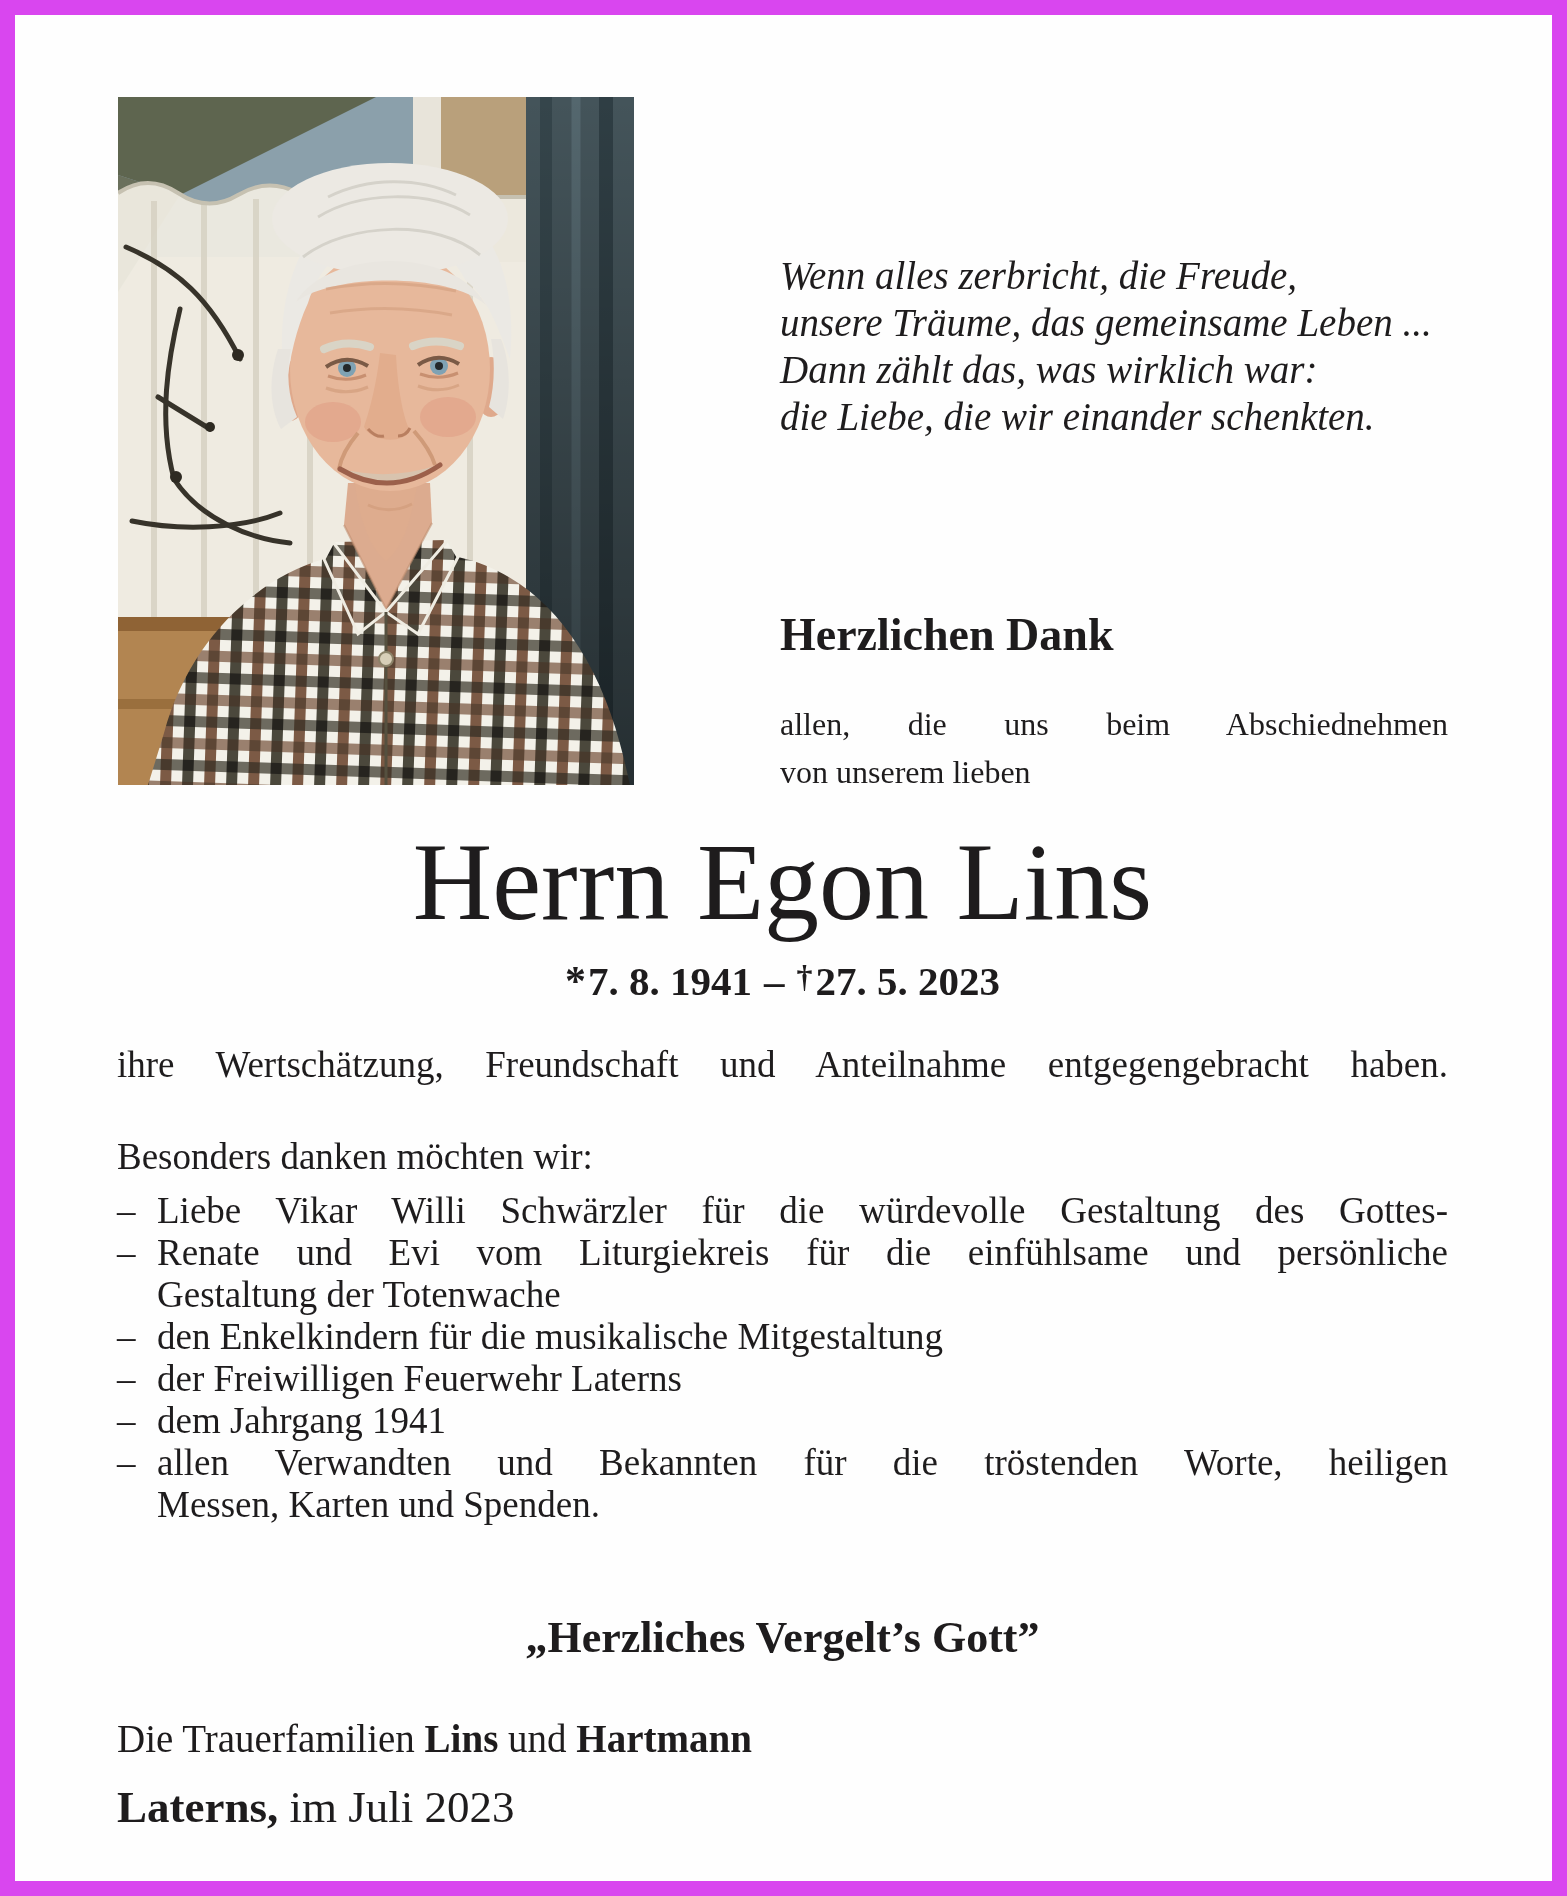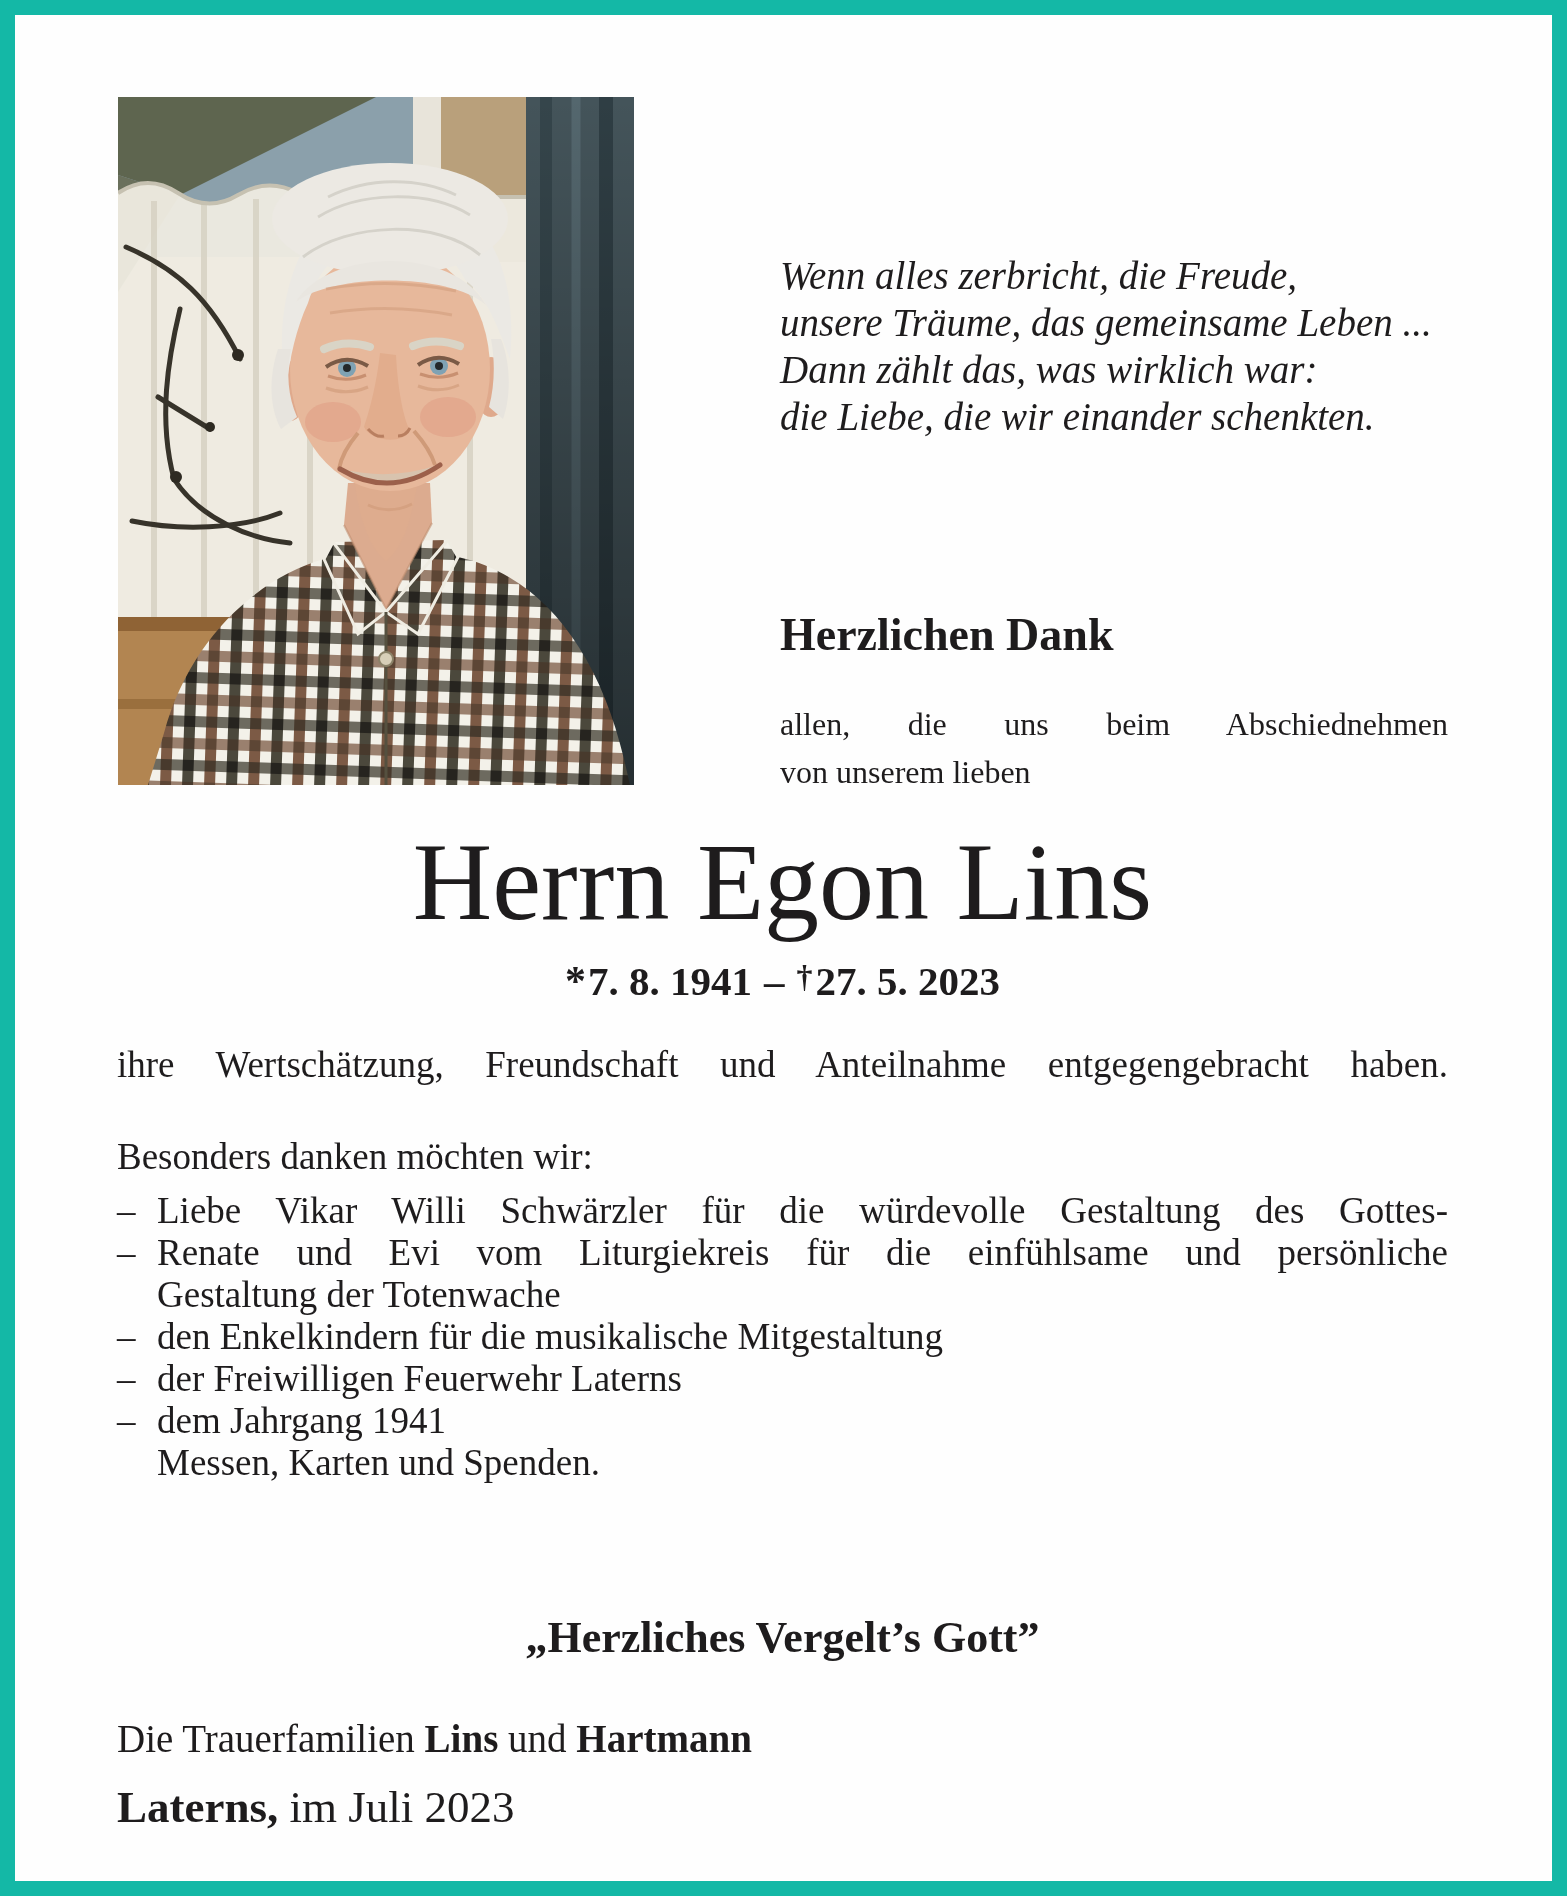--- a/index.html
+++ b/index.html
@@ -1,19 +1,19 @@
 <!DOCTYPE html>
 <html><head>
 <meta charset="utf-8">
 <style>
   html,body{margin:0;padding:0;background:#ffffff;}
   .page{
     position:relative;
     width:1567px;height:1896px;
-    background:#14b8a6;
+    background:#d946ef;
     font-family:"Liberation Serif", serif;
     color:#1e1c1d;
     overflow:hidden;
   }
   .paper{position:absolute;left:15px;top:15px;width:1537px;height:1866px;background:#fefefe;}
   .abs{position:absolute;}
 
   .photo{left:118px;top:97px;width:516px;height:688px;}
   .photo svg{display:block;width:100%;height:100%;}
 
@@ -211,20 +211,21 @@
 
     <div class="stretch"><span class="dash">–</span><span>Renate und Evi vom Liturgiekreis für die einfühlsame und persönliche</span></div>
     <div class="cont">Gestaltung der Totenwache</div>
 
     <div class="plain"><span class="dash">–</span><span>den Enkelkindern für die musikalische Mitgestaltung</span></div>
 
     <div class="plain"><span class="dash">–</span><span>der Freiwilligen Feuerwehr Laterns</span></div>
 
     <div class="plain"><span class="dash">–</span><span>dem Jahrgang 1941</span></div>
 
+    <div class="stretch"><span class="dash">–</span><span>allen Verwandten und Bekannten für die tröstenden Worte, heiligen</span></div>
     <div class="cont">Messen, Karten und Spenden.</div>
   </div>
 
   <div class="abs quote">„Herzliches Vergelt’s Gott”</div>
 
   <div class="abs families">
     <span>Die Trauerfamilien</span>
     <b>Lins</b>
     <span>und</span>
     <b>Hartmann</b>

